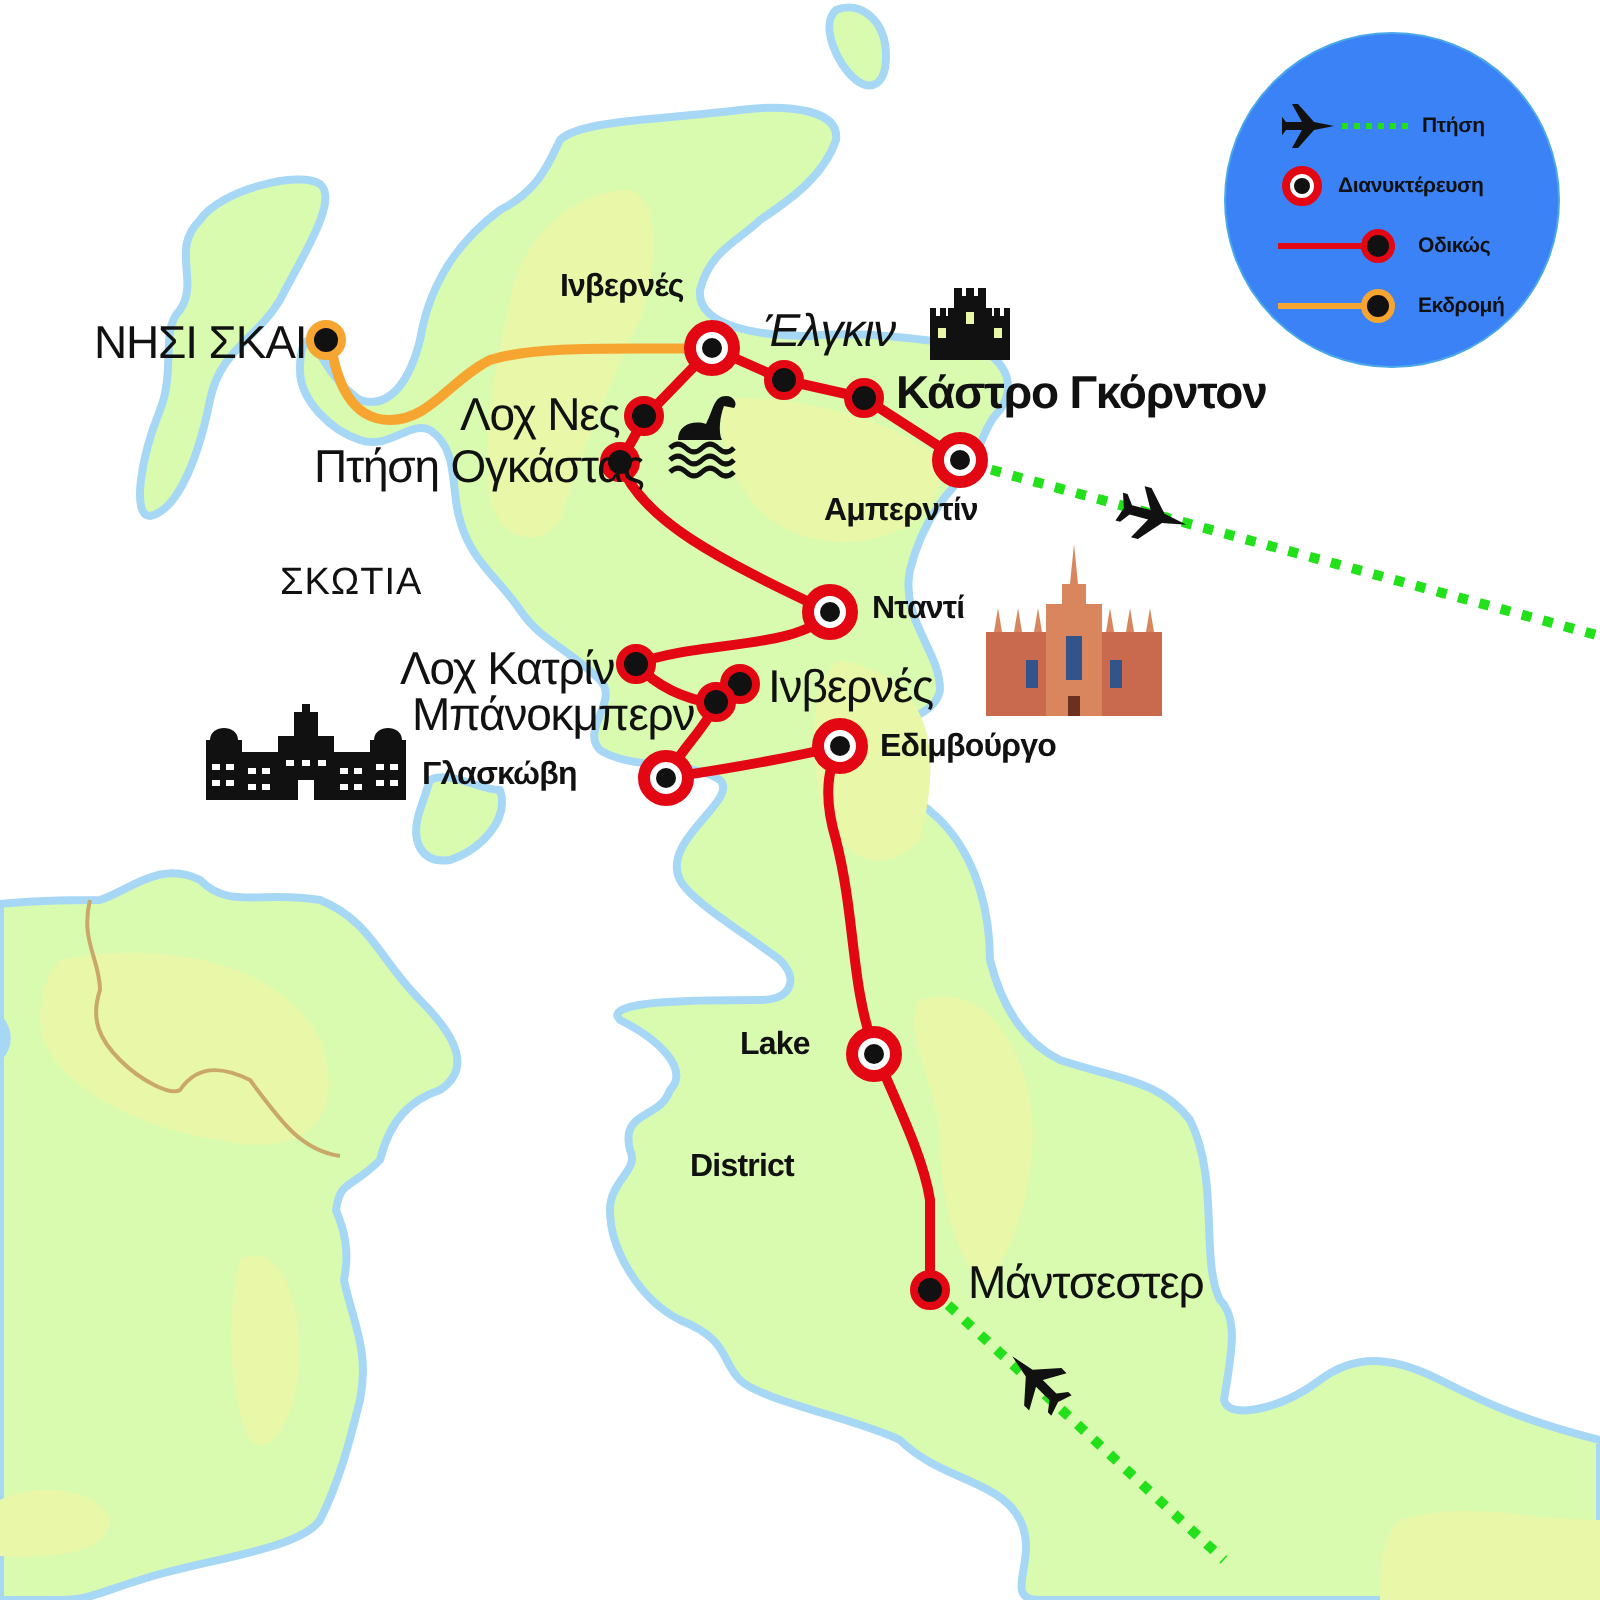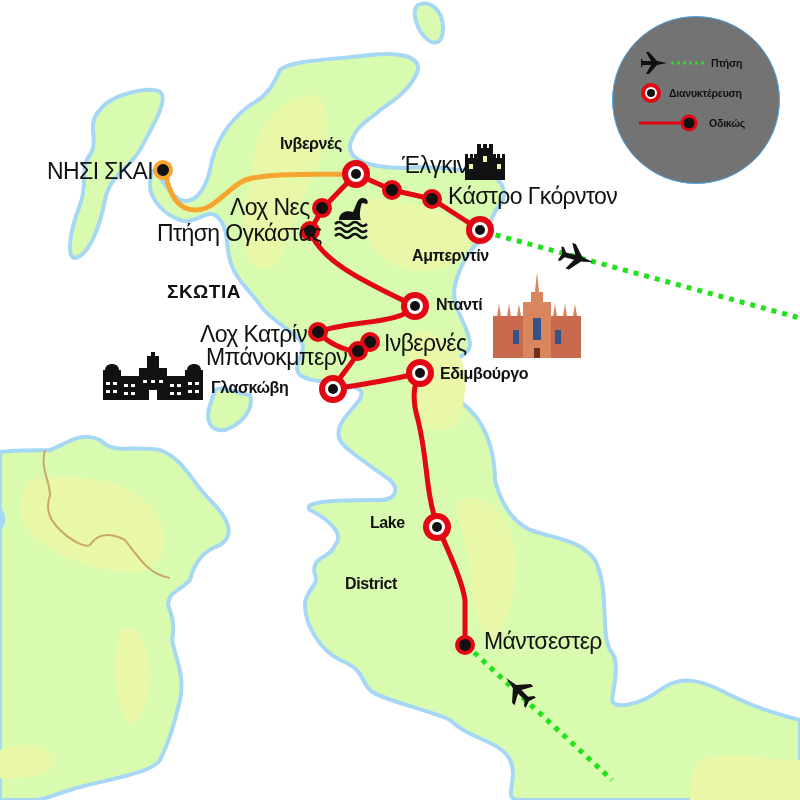--- a/index.html
+++ b/index.html
@@ -1,22 +1,22 @@
 <!DOCTYPE html>
 <html><head>
   <meta charset="utf-8">
   <style>
     html, body { margin: 0; padding: 0; background: #ffffff; }
     body { width: 800px; height: 800px; position: relative; overflow: hidden; font-family: "Liberation Sans", sans-serif; }
     #map { position: absolute; left: 0; top: 0; width: 800px; height: 800px; }
     .lbl { position: absolute; white-space: nowrap; color: #111; font-family: "Liberation Sans", sans-serif; line-height: 1; }
     .lbl.reg { font-size: 23px; font-stretch: condensed; letter-spacing: -0.6px; }
     .lbl.bold { font-size: 16px; font-weight: bold; letter-spacing: -0.4px; }
-    .lbl.region { font-size: 19px; font-weight: bold; letter-spacing: 0.5px; margin-left: 27px; }
-    .legend { position: absolute; left: 612px; top: 16px; width: 166px; height: 166px; border: 1.5px solid #4aa8ea; border-radius: 50%; background: #737373; }
+    .lbl.region { font-size: 19px; font-weight: normal; letter-spacing: 0.5px; }
+    .legend { position: absolute; left: 612px; top: 16px; width: 166px; height: 166px; border: 1.5px solid #4aa8ea; border-radius: 50%; background: #3b82f6; }
     .leg-row { position: absolute; left: 0; width: 166px; height: 24px; }
     .leg-text { position: absolute; font-size: 10.5px; font-weight: bold; color: #111; top: 6px; letter-spacing: -0.2px; }
   </style>
 </head>
 <body>
 
 <svg id="map" viewBox="0 0 800 800" xmlns="http://www.w3.org/2000/svg">
 
   <g fill="#d9fbb0" stroke="#a6d8f5" stroke-width="4" stroke-linejoin="round">
 
@@ -180,22 +180,22 @@
         <rect x="74" y="40" width="4" height="3"></rect>
       <rect x="85" y="30" width="4" height="3"></rect>
         <rect x="92" y="30" width="4" height="3"></rect>
       <rect x="85" y="38" width="4" height="3"></rect>
         <rect x="92" y="38" width="4" height="3"></rect>
     </g>
   </g>
 </svg>
 
 <div class="lbl bold" style="left:280px;top:136px;">Ινβερνές</div>
-<div class="lbl reg" style="left:402px;top:154px;">Έλγκιν</div>
-<div class="lbl reg" style="left:448px;top:185px;">Κάστρο Γκόρντον</div>
+<div class="lbl reg" style="left:382px;top:154px;font-style:italic;">Έλγκιν</div>
+<div class="lbl reg" style="left:448px;top:185px;font-weight:bold;">Κάστρο Γκόρντον</div>
 <div class="lbl bold" style="left:412px;top:248px;">Αμπερντίν</div>
 <div class="lbl reg" style="left:230px;top:196px;">Λοχ Νες</div>
 <div class="lbl reg" style="left:157px;top:222px;">Πτήση Ογκάστας</div>
 <div class="lbl reg" style="left:47px;top:160px;">ΝΗΣΙ ΣΚΑΙ</div>
 <div class="lbl bold" style="left:436px;top:297px;">Νταντί</div>
 <div class="lbl reg" style="left:200px;top:323px;">Λοχ Κατρίν</div>
 <div class="lbl reg" style="left:384px;top:332px;">Ινβερνές</div>
 <div class="lbl reg" style="left:206px;top:346px;">Μπάνοκμπερν</div>
 <div class="lbl bold" style="left:211px;top:380px;">Γλασκώβη</div>
 <div class="lbl bold" style="left:440px;top:366px;">Εδιμβούργο</div>
@@ -219,13 +219,20 @@
     </svg>
     <span class="leg-text" style="left:56px;">Διανυκτέρευση</span>
   </div>
   <div class="leg-row" style="top:94px;">
     <svg style="position:absolute;left:26px;top:0px;" width="62" height="24">
       <line x1="0" y1="12" x2="48" y2="12" stroke="#e30613" stroke-width="3"></line>
       <circle cx="50" cy="12" r="7" fill="#111" stroke="#e30613" stroke-width="3"></circle>
     </svg>
     <span class="leg-text" style="left:96px;">Οδικώς</span>
   </div>
+  <div class="leg-row" style="top:124px;">
+    <svg style="position:absolute;left:26px;top:0px;" width="62" height="24">
+      <line x1="0" y1="12" x2="48" y2="12" stroke="#f7a531" stroke-width="3"></line>
+      <circle cx="50" cy="12" r="7" fill="#111" stroke="#f7a531" stroke-width="3"></circle>
+    </svg>
+    <span class="leg-text" style="left:96px;">Εκδρομή</span>
+  </div>
 </div>
 
 </body></html>

